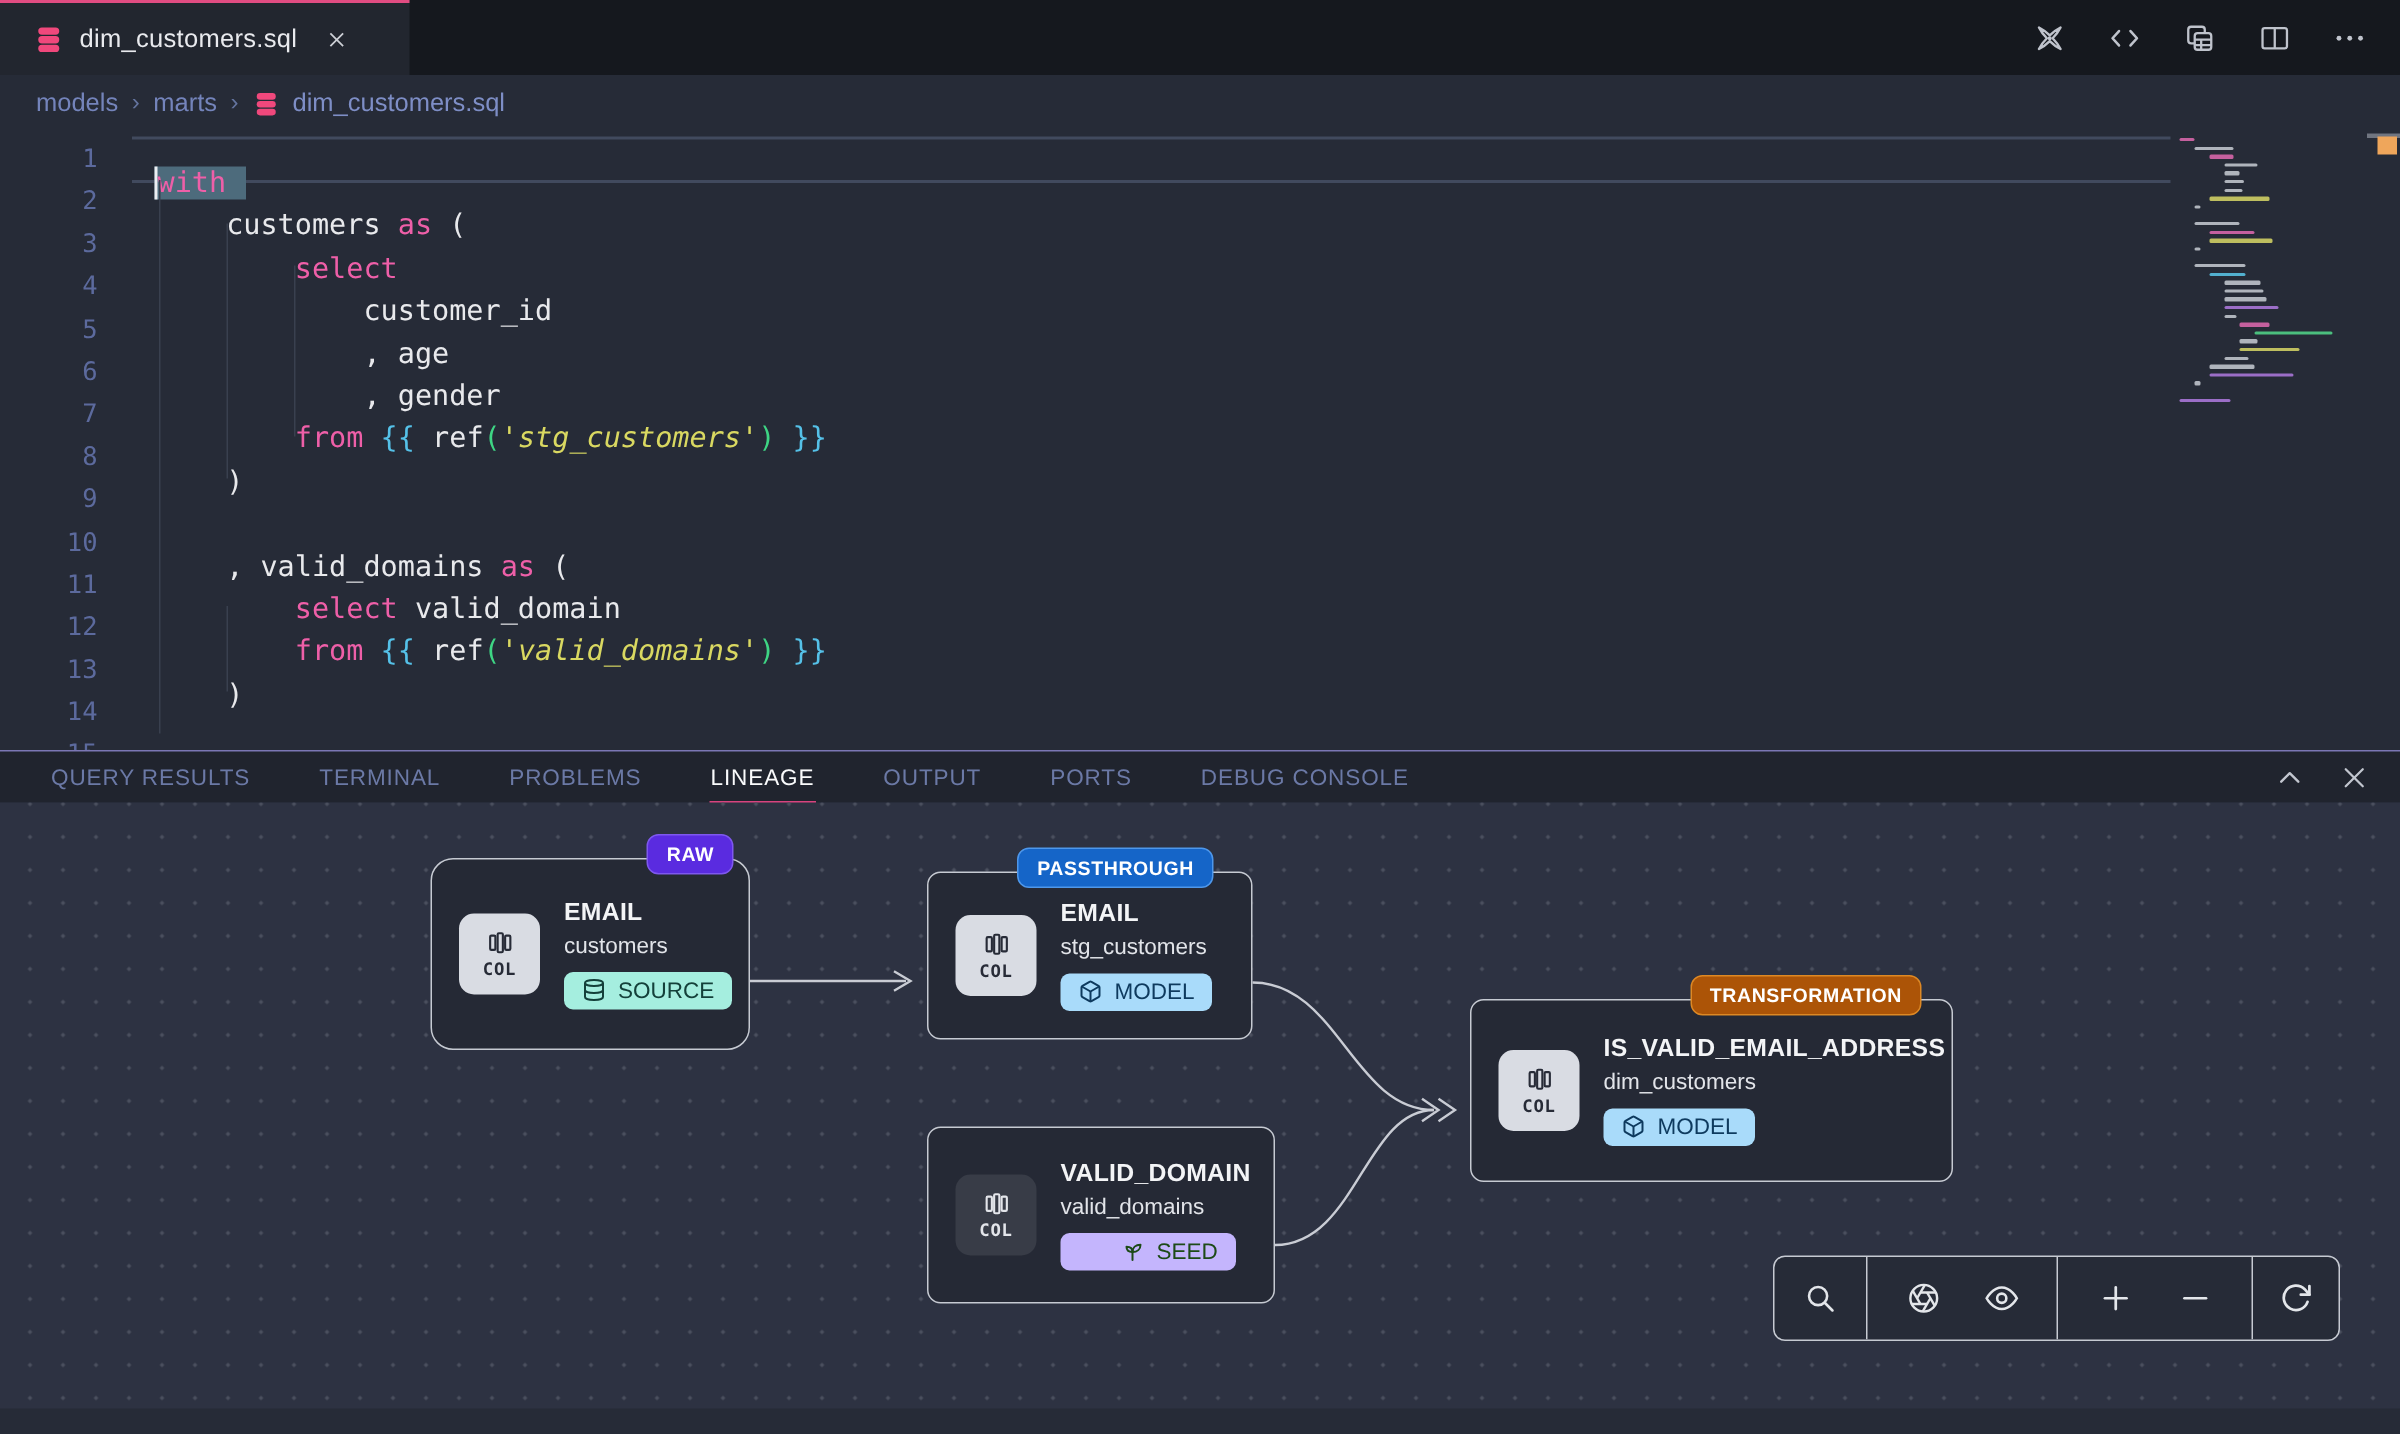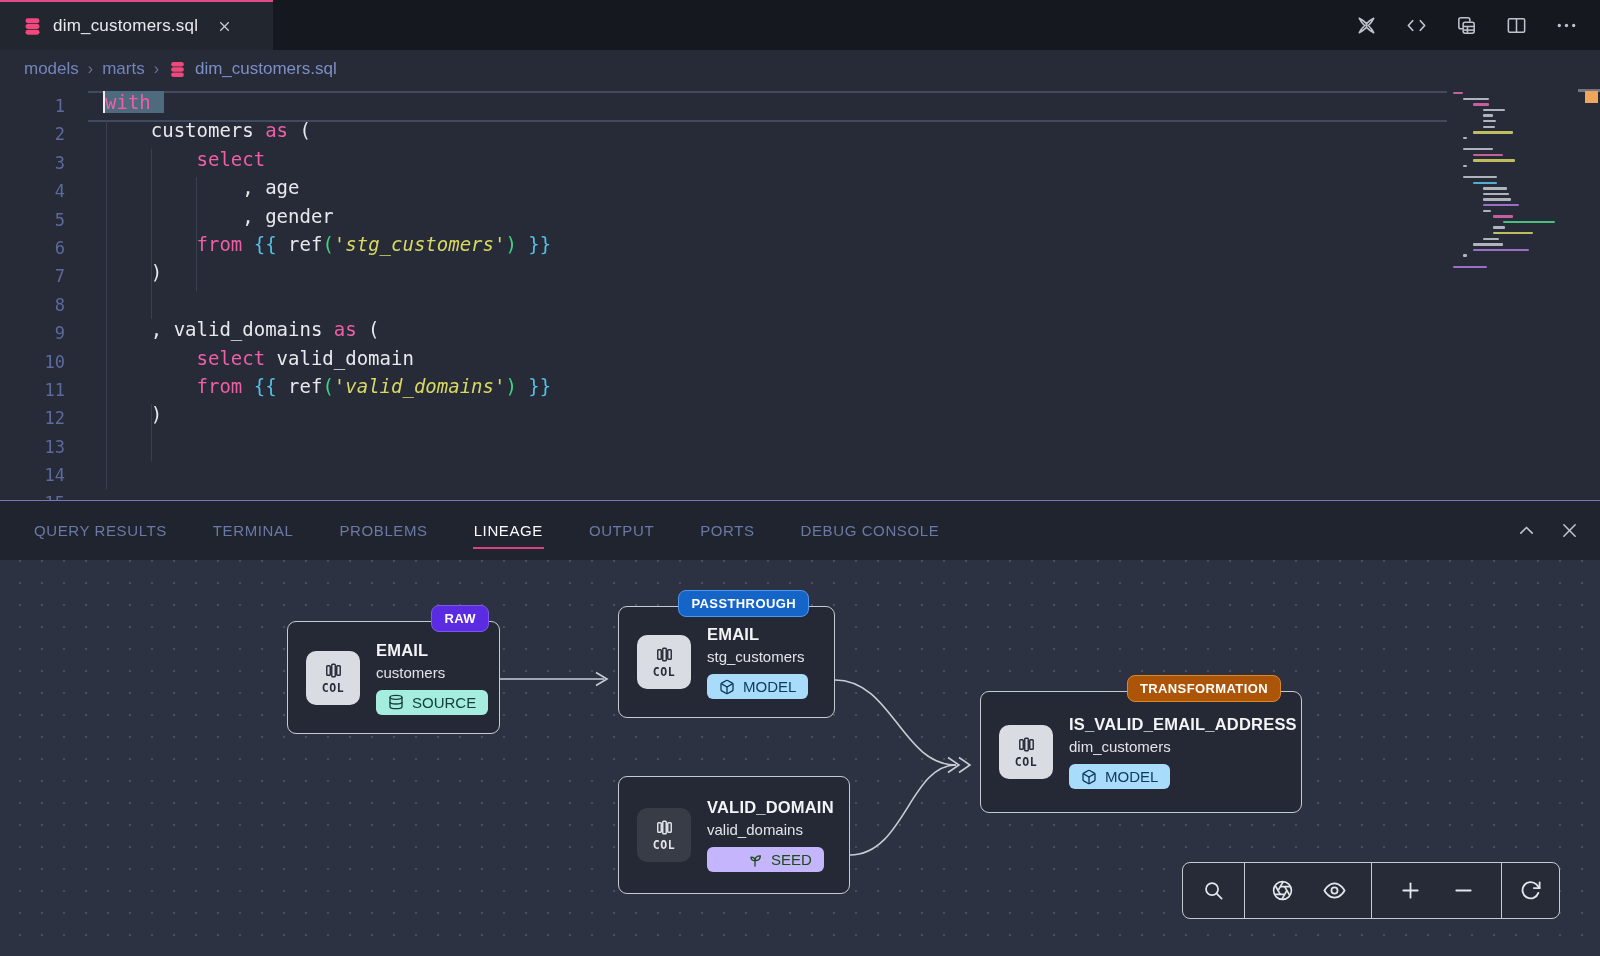--- a/index.html
+++ b/index.html
@@ -22,35 +22,35 @@
                 background:#262b37; color:#7484bb; font-size:17px; }
   .crumb-sep { color:#64749f; font-size:16px; }
   .crumb-file { display:flex; align-items:center; gap:8px; color:#7e8ec6; }
 
   
   .editor { position:relative; height:412px; background:#262b37; overflow:hidden;
             font-family:"DejaVu Sans Mono", monospace; }
   .gutter { position:absolute; left:0; top:4px; width:90px; }
   .gutter div { height:28.4px; line-height:28.4px; text-align:right; padding-right:25px;
                 color:#5c6a9d; font-size:17px; }
-  .code { position:absolute; left:105px; top:0; right:153px; }
+  .code { position:absolute; left:105px; top:20px; right:153px; }
   .code-line { height:28.4px; line-height:28.4px; white-space:pre; font-size:19px; color:#e8e9ec; }
   .tk-kw { color:#ee5fa8; } .tk-id { color:#e8e9ec; } .tk-br { color:#55c1e8; }
   .tk-pr { color:#3ed584; } .tk-st { color:#d9d861;font-style:italic; }
   .tk-sel { background:#4d6b7c; border-left:2px solid #eceef2; margin-left:-2px; padding-right:13px; }
   .cur-line-border { position:absolute; left:88px; width:1359px; height:1.5px; background:#414a5e; }
   .indent-guide { position:absolute; width:1px; background:#39404f; }
   .minimap { position:absolute; left:1447px; top:0; width:131px; height:100%; }
   .mini-bar { position:absolute; height:2.4px; border-radius:1px; opacity:.85; }
   .overview-ruler { position:absolute; left:1578px; top:0; width:22px; height:100%; }
   .ruler-topline { position:absolute; left:0; top:1px; width:22px; height:3px; background:#8a8f9a; opacity:.75; }
   .ruler-marker { position:absolute; right:2px; top:3px; width:13px; height:12px; background:#efa65b; }
 
   
-  .panel-header { height:60px; background:#20242e; border-top:1.5px solid #7b77b4;
+  .panel-header { height:35px; background:#20242e; border-top:1.5px solid #7b77b4;
                   display:flex; align-items:center; padding-left:33px; gap:44px; }
   .panel-tab { color:#6b79a6; font-size:15px; letter-spacing:.6px; cursor:pointer;
                padding:8px 1px; position:relative; }
   .panel-tab.active { color:#fafbfc; }
   .panel-tab.active::after { content:""; position:absolute; left:0; right:0; bottom:-2px;
                              height:2.5px; background:#d8437e; }
   .panel-actions { margin-left:auto; display:flex; align-items:center; gap:22px; padding-right:20px; color:#c2c6cf; }
   .panel-actions .icon { width:21px; height:21px; display:flex; cursor:pointer; }
 
   
@@ -177,20 +177,21 @@
         <div>11</div>
         <div>12</div>
         <div>13</div>
         <div>14</div>
         <div>15</div>
       </div>
     <div class="code" id="code">
         <div class="code-line"><span class="tk-kw tk-sel">with</span></div>
         <div class="code-line"><span class="tk-id">    customers </span><span class="tk-kw">as</span><span class="tk-id"> (</span></div>
         <div class="code-line"><span class="tk-id">        </span><span class="tk-kw">select</span></div>
+        <div class="code-line"><span class="tk-id">            customer_id</span></div>
         <div class="code-line"><span class="tk-id">            , age</span></div>
         <div class="code-line"><span class="tk-id">            , gender</span></div>
         <div class="code-line"><span class="tk-id">        </span><span class="tk-kw">from</span><span class="tk-id"> </span><span class="tk-br">{{</span><span class="tk-id"> ref</span><span class="tk-pr">(</span><span class="tk-st">'stg_customers'</span><span class="tk-pr">)</span><span class="tk-id"> </span><span class="tk-br">}}</span></div>
         <div class="code-line"><span class="tk-id">    )</span></div>
         <div class="code-line"></div>
         <div class="code-line"><span class="tk-id">    , valid_domains </span><span class="tk-kw">as</span><span class="tk-id"> (</span></div>
         <div class="code-line"><span class="tk-id">        </span><span class="tk-kw">select</span><span class="tk-id"> valid_domain</span></div>
         <div class="code-line"><span class="tk-id">        </span><span class="tk-kw">from</span><span class="tk-id"> </span><span class="tk-br">{{</span><span class="tk-id"> ref</span><span class="tk-pr">(</span><span class="tk-st">'valid_domains'</span><span class="tk-pr">)</span><span class="tk-id"> </span><span class="tk-br">}}</span></div>
         <div class="code-line"><span class="tk-id">    )</span></div>
         <div class="code-line"></div>
@@ -264,21 +265,21 @@
       <g fill="none" stroke="#c9ccd4" stroke-width="1.6">
         <path d="M500 119 L604 119"></path>
         <path d="M596 112.5 L607 119 L596 125.5"></path>
         <path d="M835 120 C 892 120, 902 205, 956 205"></path>
         <path d="M850 295 C 904 295, 910 205, 956 205"></path>
         <path d="M948 197.5 L959 205 L948 212.5"></path>
         <path d="M959 197.5 L970 205 L959 212.5"></path>
       </g>
     </svg>
     <div id="nodes">
-        <div class="node" style="left: 287px; top: 61px; width: 213px; height: 113px;">
+        <div class="node" style="left: 287px; top: 37px; width: 213px; height: 128px; border-radius: 15px;">
           <span class="top-badge" style="background: rgb(90, 43, 224); border-color: rgb(126, 88, 238); right: 10px;">RAW</span>
           <span class="chip light">
             <svg viewBox="0 0 24 24" fill="none" stroke="currentColor" stroke-width="1.8">
               <rect x="3.5" y="6" width="4.4" height="12" rx="1"></rect>
               <rect x="9.8" y="4" width="4.4" height="16" rx="1"></rect>
               <rect x="16.1" y="6" width="4.4" height="12" rx="1"></rect>
             </svg>
             <span class="chip-label">COL</span>
           </span>
           <span><div class="node-title">EMAIL</div><div class="node-sub">customers</div><span class="type-badge" style="background: rgb(165, 238, 223); color: rgb(20, 64, 58); text-align: right;">

